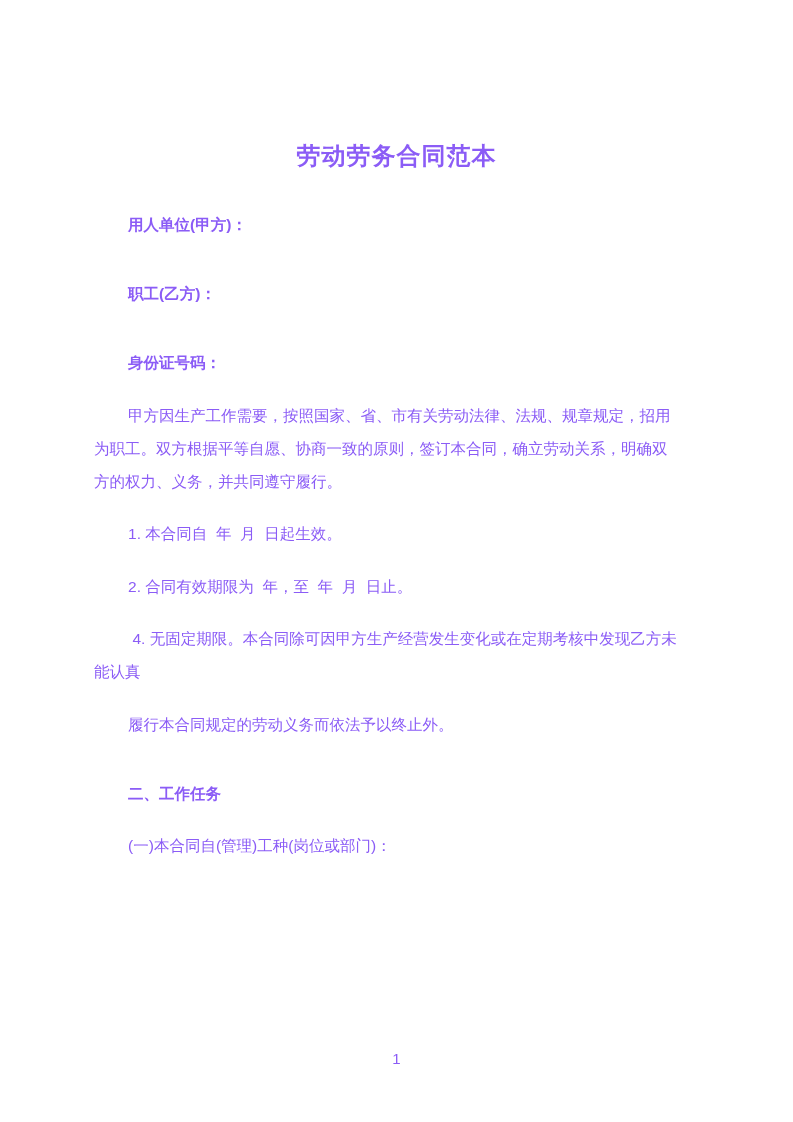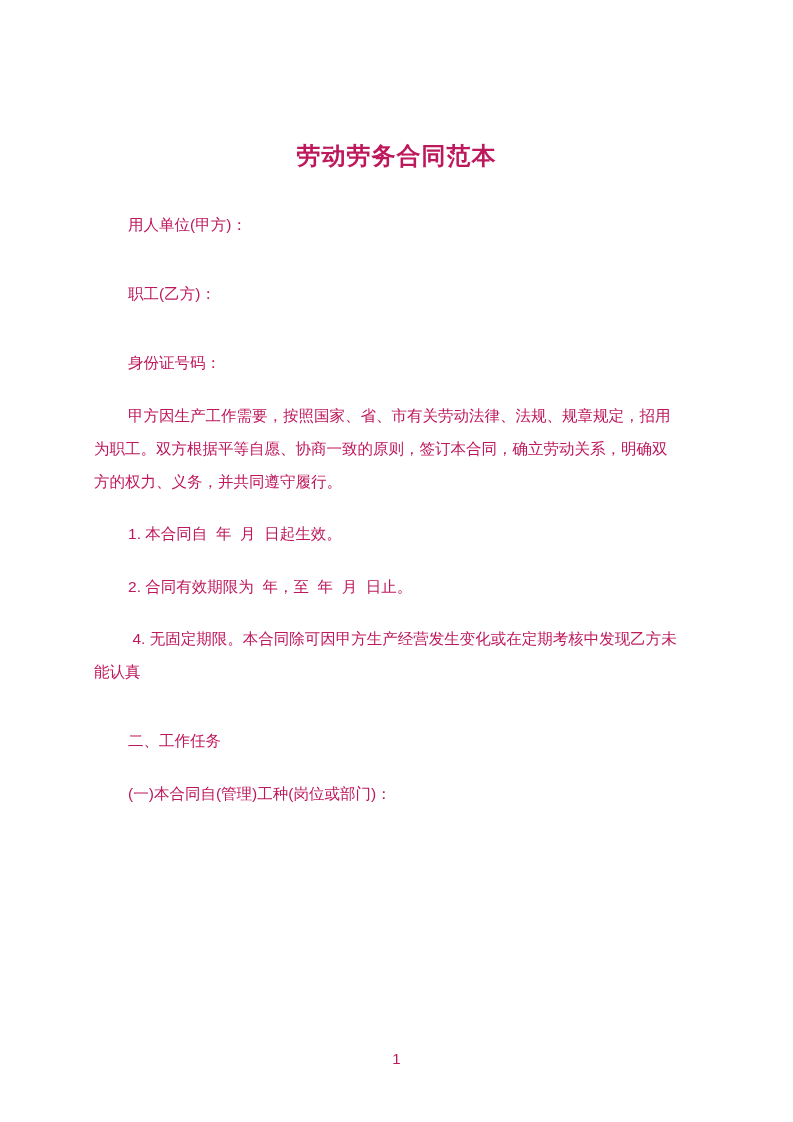--- a/index.html
+++ b/index.html
@@ -8,21 +8,21 @@
     background: #ffffff;
   }
   .page {
     position: relative;
     width: 793px;
     height: 1122px;
     background: #ffffff;
     box-sizing: border-box;
     padding: 0 94px;
     font-family: "Liberation Sans", "DejaVu Sans", sans-serif;
-    color: #be185d;
+    color: #8b5cf6;
     overflow: hidden;
   }
   .doc-title {
     margin: 0;
     padding-top: 139px;
     font-size: 24px;
     line-height: 33px;
     font-weight: bold;
     text-align: center;
     letter-spacing: 1px;
@@ -32,21 +32,21 @@
     font-size: 15.5px;
     line-height: 33px;
     text-indent: 2.2em;
     white-space: pre-wrap;
     text-align: left;
   }
   p.first-after-title {
     margin-top: 107px;
   }
   p.bold {
-    font-weight: normal;
+    font-weight: bold;
     margin-top: 36px;
   }
   .page-num {
     position: absolute;
     left: 0;
     right: 0;
     top: 1049px;
     text-align: center;
     font-size: 15px;
     line-height: 20px;
@@ -70,20 +70,21 @@
 方的权力、义务，并共同遵守履行。</p>
 
 
   <p class="para">1. 本合同自  年  月  日起生效。</p>
 
   <p class="para">2. 合同有效期限为  年，至  年  月  日止。</p>
 
   <p class="para"> 4. 无固定期限。本合同除可因甲方生产经营发生变化或在定期考核中发现乙方未
 能认真</p>
 
+  <p class="para">履行本合同规定的劳动义务而依法予以终止外。</p>
 
 
   <p class="para bold">二、工作任务</p>
 
   <p class="para">(一)本合同自(管理)工种(岗位或部门)：</p>
 
   <div class="page-num">1</div>
 
 </div>
 

